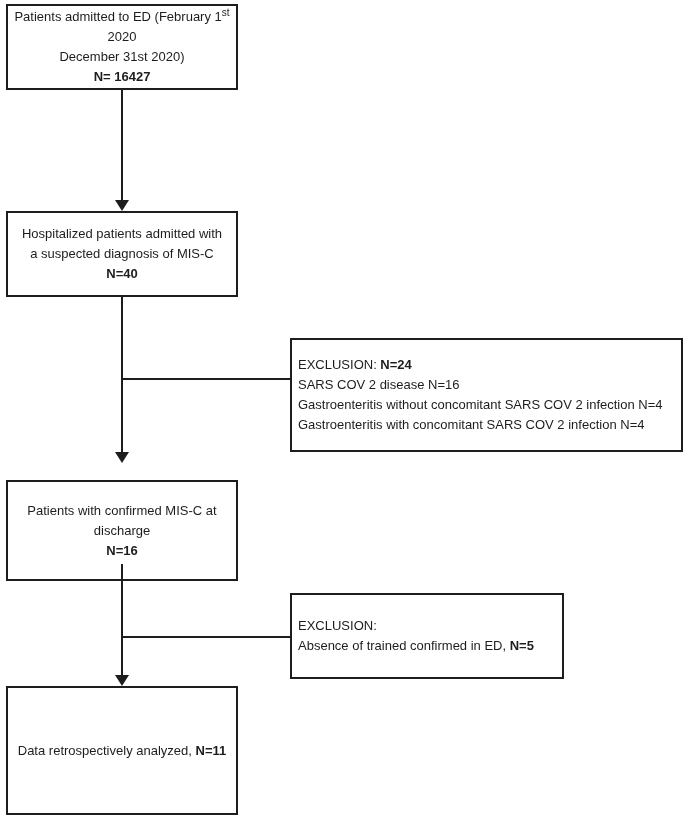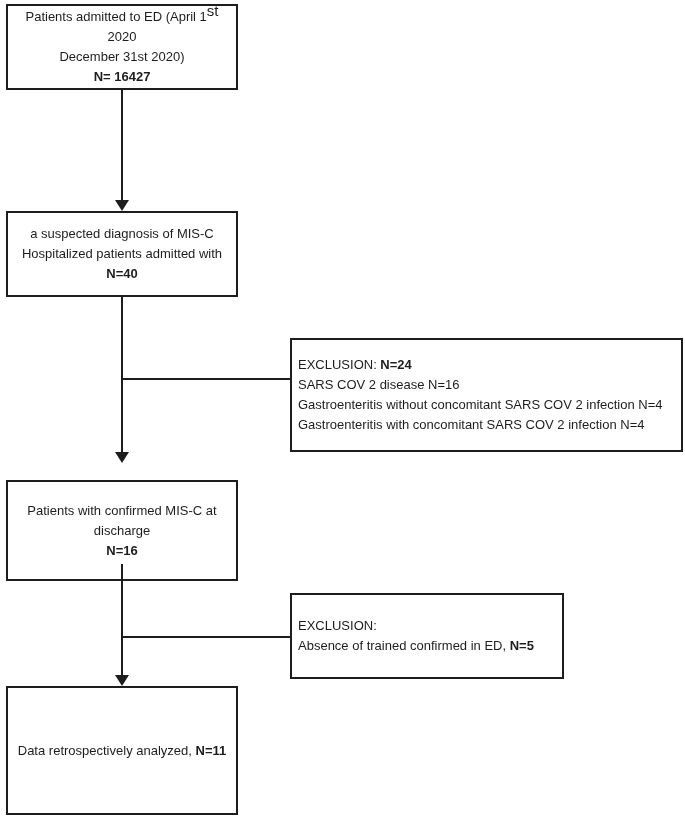--- a/index.html
+++ b/index.html
@@ -33,21 +33,21 @@
     padding: 2px 4px;
   }
   .excl-box {
     display: flex;
     flex-direction: column;
     justify-content: center;
     text-align: left;
     padding: 4px 8px 4px 6px;
   }
   .n-bold, b { font-weight: bold; }
-  sup { font-size: 15px; line-height: 0; }
+  sup { font-size: 10px; line-height: 0; }
   .vline {
     position: absolute;
     width: 2px;
     background: #1d1d1d;
   }
   .hline {
     position: absolute;
     height: 2px;
     background: #1d1d1d;
   }
@@ -73,31 +73,31 @@
   #arrow-3 { left: 115px; top: 675px; }
   #hline-1 { left: 122px; top: 378px; width: 168px; }
   #hline-2 { left: 122px; top: 636px; width: 168px; }
 </style>
 </head>
 <body>
 
 <div id="canvas">
 
   <div class="box main-box" id="box-ed">
-    <div><span>Patients admitted to ED (April 1</span><sup>st</sup><span> 2020</span></div>
+    <div><span>Patients admitted to ED (February 1</span><sup>st</sup><span> 2020</span></div>
     <div>December 31st 2020)</div>
     <div class="n-bold">N= 16427</div>
   </div>
 
   <div class="vline" id="vline-1"></div>
   <div class="arrowhead" id="arrow-1"></div>
 
   <div class="box main-box" id="box-suspected">
+    <div>Hospitalized patients admitted with</div>
     <div>a suspected diagnosis of MIS-C</div>
-    <div>Hospitalized patients admitted with</div>
     <div class="n-bold">N=40</div>
   </div>
 
   <div class="vline" id="vline-2"></div>
   <div class="arrowhead" id="arrow-2"></div>
   <div class="hline" id="hline-1"></div>
 
   <div class="box excl-box" id="box-excl1">
     <div><span>EXCLUSION: </span><b>N=24</b></div>
     <div>SARS COV 2 disease N=16</div>

